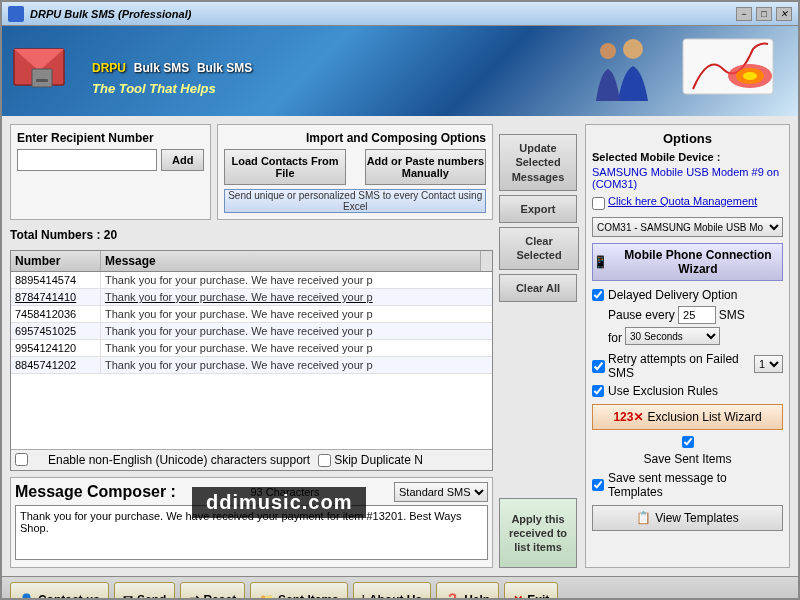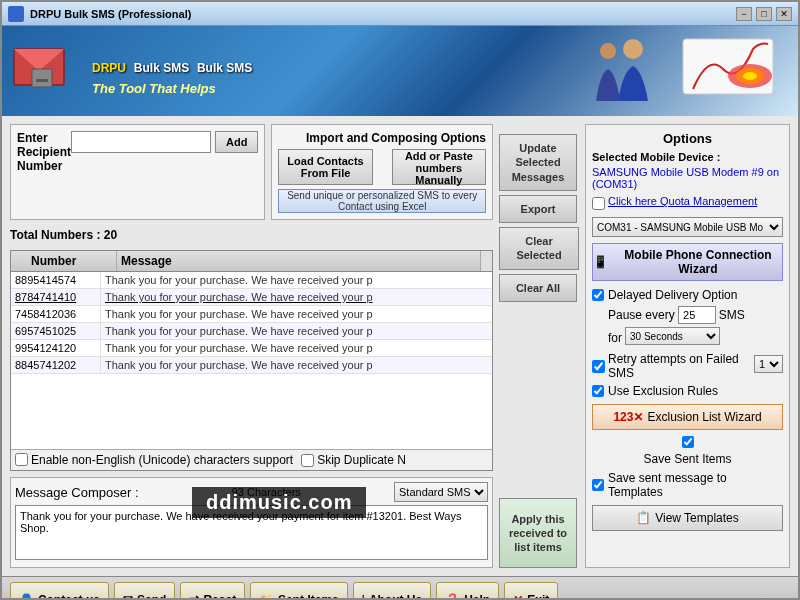--- a/index.html
+++ b/index.html
@@ -6,20 +6,21 @@
     body { width: 800px; height: 600px; overflow: hidden; background: #f0f0f0; border: 2px solid #888; }
 
     
     #titlebar {
       background: linear-gradient(to bottom, #d4e8f8, #a8c8e8);
       height: 24px;
       display: flex;
       align-items: center;
       padding: 0 6px;
       border-bottom: 1px solid #888;
+      font-style: italic;
     }
     #titlebar .icon { width: 16px; height: 16px; background: #3366cc; margin-right: 6px; border-radius: 2px; }
     #titlebar .title { font-size: 11px; font-weight: bold; color: #000; flex: 1; }
     #titlebar .win-btns { display: flex; gap: 4px; }
     #titlebar .win-btn { width: 16px; height: 14px; background: #c0c0c0; border: 1px solid #888; display: flex; align-items: center; justify-content: center; font-size: 9px; cursor: pointer; }
 
     
     #header {
       background: linear-gradient(135deg, #2060a0 0%, #4090d0 40%, #1a5090 60%, #d0e8f8 100%);
       height: 90px;
@@ -38,21 +39,21 @@
 
     
     #left-panel { flex: 1; display: flex; flex-direction: column; gap: 6px; }
 
     
     #recipient-section {
       background: #f5f5f5;
       border: 1px solid #aaa;
       padding: 6px;
       display: flex;
-      flex-direction: row;
+      flex-direction: column;
       align-items: flex-start;
     }
     #recipient-section .section-title { font-weight: bold; font-size: 12px; margin-bottom: 4px; }
     #recipient-row { display: flex; gap: 4px; align-items: center; }
     #recipient-row input { width: 160px; height: 22px; border: 1px solid #888; padding: 2px 4px; }
     #recipient-row button { height: 22px; padding: 0 8px; background: linear-gradient(to bottom, #f0f0f0, #d0d0d0); border: 1px solid #888; cursor: pointer; font-size: 11px; }
 
     
     #import-section {
       background: #f5f5f5;
@@ -63,21 +64,20 @@
     #import-btns { display: flex; gap: 19px; margin-bottom: 4px; }
     #import-btns button { flex: 1; height: 36px; background: linear-gradient(to bottom, #f0f0f0, #d0d0d0); border: 1px solid #888; cursor: pointer; font-size: 11px; font-weight: bold; text-align: center; }
     #excel-btn { width: 100%; height: 26px; background: linear-gradient(to bottom, #e8f0ff, #c8d8f0); border: 1px solid #7090c0; cursor: pointer; font-size: 10px; color: #333; }
 
     
     .total-numbers { font-weight: bold; font-size: 12px; padding: 2px 0; }
     #message-list-header {
       display: flex;
       background: linear-gradient(to bottom, #e0e0e0, #c8c8c8);
       border-bottom: 1px solid #888;
-      padding-left: 16px;
     }
     #message-list-header .col-number { width: 90px; padding: 3px 4px; font-weight: bold; border-right: 1px solid #aaa; }
     #message-list-header .col-message { flex: 1; padding: 3px 4px; font-weight: bold; }
     #message-list-body { flex: 1; overflow-y: auto; }
     .msg-row { display: flex; border-bottom: 1px solid #e0e0e0; }
     .msg-row:nth-child(even) { background: #f5f5ff; }
 
     
     #checkbox-row { display: flex; gap: 8px; align-items: center; padding: 3px 4px; border-top: 1px solid #aaa; background: #f0f0f0; }
     #checkbox-row label { font-size: 11px; display: flex; align-items: center; gap: 3px; }
@@ -342,34 +342,34 @@
         <div style="width:90px;padding:2px 4px;border-right:1px solid #e0e0e0;font-size:11px;">9954124120</div>
         <div style="flex:1;padding:2px 4px;overflow:hidden;white-space:nowrap;text-overflow:ellipsis;font-size:11px;color:#333;">Thank you for your purchase. We have received your p</div>
       </div>
           <div class="msg-row" style="display: flex; border-bottom: 1px solid rgb(224, 224, 224); background: rgb(245, 245, 255);">
         <div style="width:90px;padding:2px 4px;border-right:1px solid #e0e0e0;font-size:11px;">8845741202</div>
         <div style="flex:1;padding:2px 4px;overflow:hidden;white-space:nowrap;text-overflow:ellipsis;font-size:11px;color:#333;">Thank you for your purchase. We have received your p</div>
       </div>
         </div>
 
       <div id="checkbox-row" style="display:flex;gap:8px;align-items:center;padding:3px 4px;border-top:1px solid #aaa;background:#f0f0f0;flex-shrink:0;">
-        <label style="font-size:11px;display:flex;align-items:flex-start;gap:3px;">
+        <label style="font-size:11px;display:flex;align-items:flex-start;gap:20px;">
           <input type="checkbox" style="">
           <span>Enable non-English (Unicode) characters support</span>
         </label>
         <label style="font-size:11px;display:flex;align-items:center;gap:3px;">
           <input type="checkbox" style="">
           <span>Skip Duplicate N</span>
         </label>
       </div>
     </div>
 
     <div id="composer-section" style="background:#f5f5f5;border:1px solid #aaa;padding:4px;flex-shrink:0;">
       <div id="composer-header" style="display:flex;justify-content:space-between;align-items:center;margin-bottom:3px;">
-        <span class="label" style="font-weight:normal;font-size:13px;">Message Composer :</span>
+        <span class="label" style="font-weight:bold;font-size:16px;">Message Composer :</span>
         <span class="chars" style="font-size:11px;">93 Characters</span>
         <select style="height:20px;font-size:11px;"><option>Standard SMS</option><option>Flash SMS</option><option>Unicode SMS</option></select>
       </div>
       <textarea style="width: 100%; height: 55px; border: 1px solid rgb(136, 136, 136); padding: 4px; font-size: 11px; resize: none;">Thank you for your purchase. We have received your payment for item #13201. Best Ways Shop.</textarea>
     </div>
 
   </div>
 
   <div id="middle-buttons" style="width:80px;display:flex;flex-direction:column;gap:4px;padding-top:10px;">
     <button class="mid-btn" style="width:78px;padding:6px 4px;text-align:center;background:linear-gradient(to bottom,#e8e8e8,#c8c8c8);border:1px solid #888;cursor:pointer;font-size:11px;font-weight:bold;line-height:1.3;">Update Selected Messages</button>

